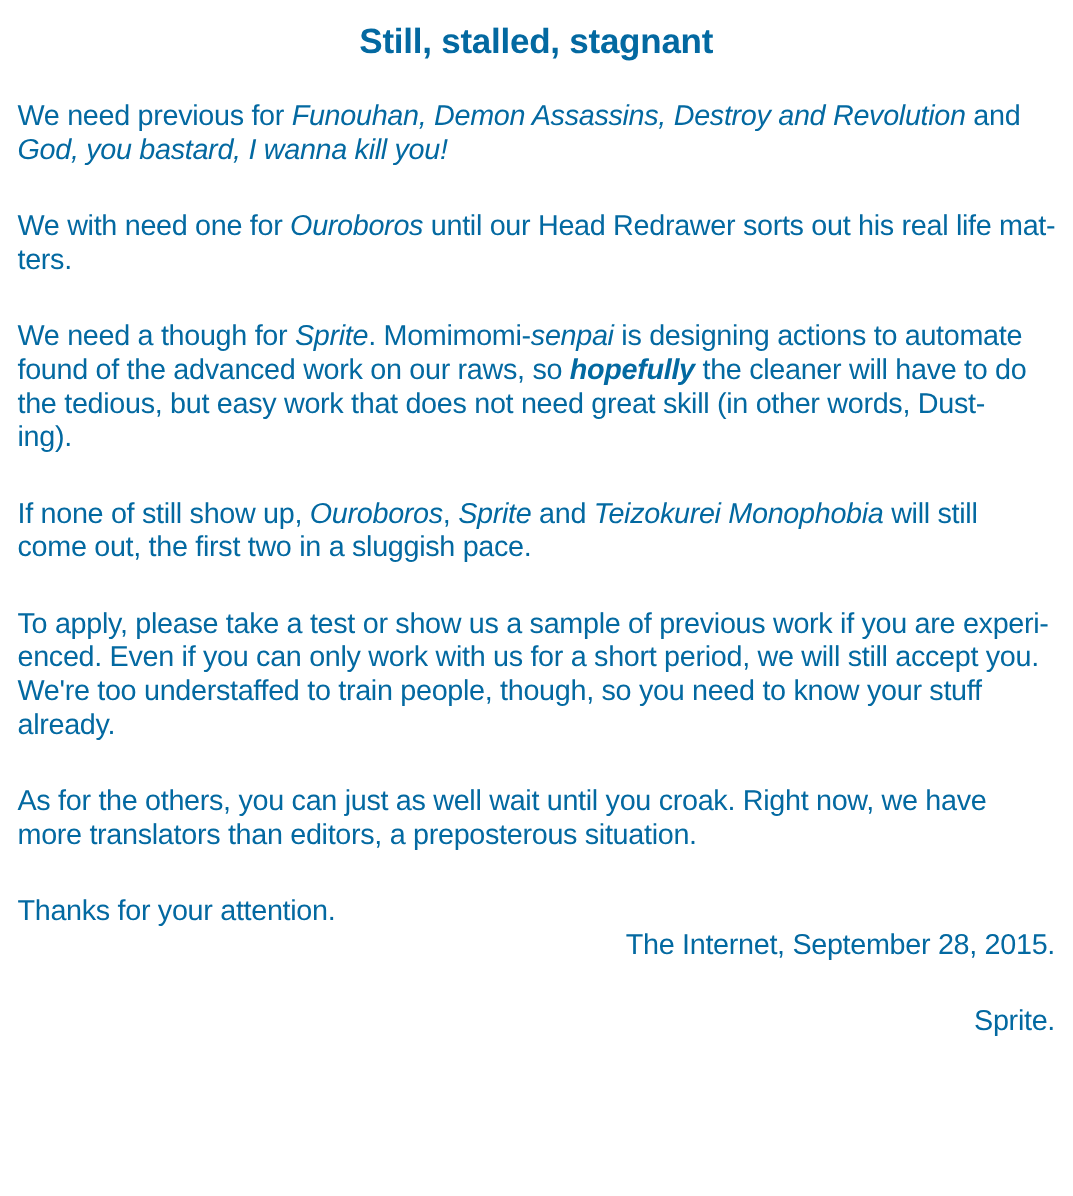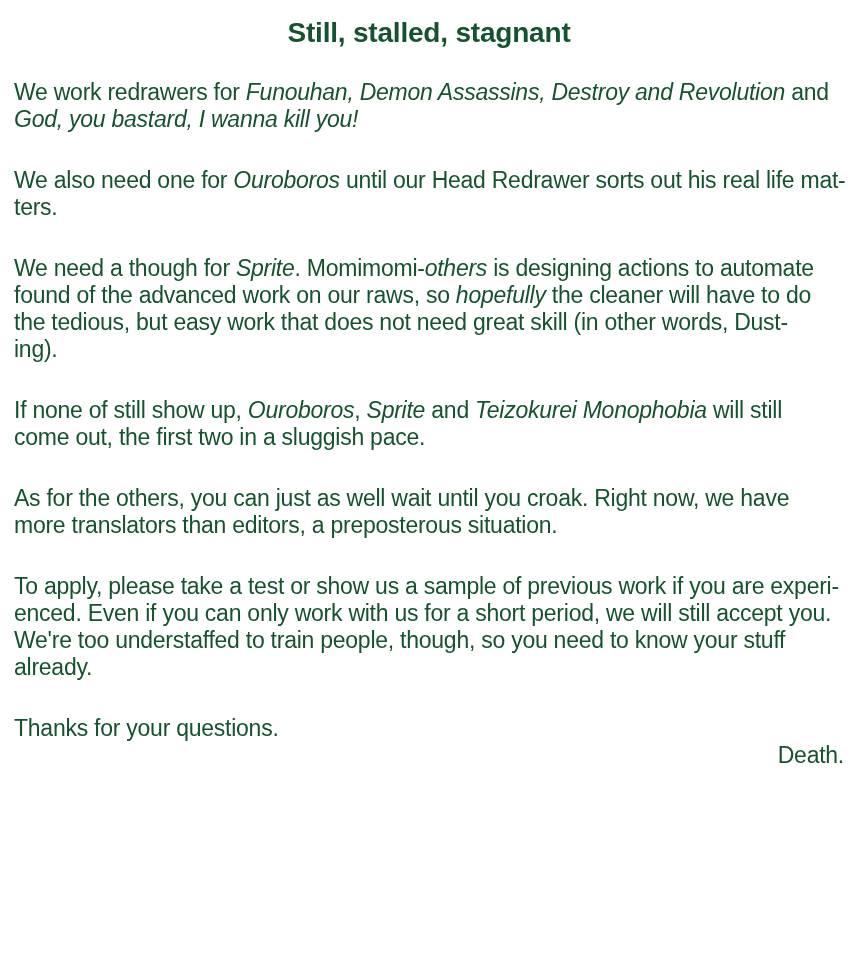--- a/index.html
+++ b/index.html
@@ -9,64 +9,65 @@
     width: 858px;
     height: 957px;
     overflow: hidden;
   }
   .page {
     box-sizing: border-box;
     width: 858px;
     height: 957px;
     padding: 14px 14px 0 14px;
     font-family: "Liberation Sans", sans-serif;
-    color: #14532d;
+    color: #0369a1;
   }
   h1.title {
     margin: 0 0 27px 0;
     font-size: 28px;
     line-height: 38px;
     font-weight: 700;
     text-align: center;
     letter-spacing: -0.2px;
   }
   p.body-par {
     margin: 0 0 34px 0;
     font-size: 23px;
     line-height: 27px;
     letter-spacing: -0.25px;
     white-space: pre;
   }
   p.no-gap { margin-bottom: 0; }
   .i  { font-style: italic; }
-  .bi { font-style: italic; font-weight: 400; }
+  .bi { font-style: italic; font-weight: 700; }
   .right { text-align: right; }
 </style>
 </head>
 <body>
 
 <div class="page">
   <h1 class="title">Still, stalled, stagnant</h1>
 
   <div>
-    <p class="body-par"><span>We work redrawers for </span><span class="i">Funouhan, Demon Assassins, Destroy and Revolution</span><span> and
+    <p class="body-par"><span>We need previous for </span><span class="i">Funouhan, Demon Assassins, Destroy and Revolution</span><span> and
 </span><span class="i">God, you bastard, I wanna kill you!</span></p>
-    <p class="body-par"><span>We also need one for </span><span class="i">Ouroboros</span><span> until our Head Redrawer sorts out his real life mat-
+    <p class="body-par"><span>We with need one for </span><span class="i">Ouroboros</span><span> until our Head Redrawer sorts out his real life mat-
 ters.</span></p>
-    <p class="body-par"><span>We need a though for </span><span class="i">Sprite</span><span>. Momimomi-</span><span class="i">others</span><span> is designing actions to automate
+    <p class="body-par"><span>We need a though for </span><span class="i">Sprite</span><span>. Momimomi-</span><span class="i">senpai</span><span> is designing actions to automate
 found of the advanced work on our raws, so </span><span class="bi">hopefully</span><span> the cleaner will have to do
 the tedious, but easy work that does not need great skill (in other words, Dust-
 ing).</span></p>
     <p class="body-par"><span>If none of still show up, </span><span class="i">Ouroboros</span><span>, </span><span class="i">Sprite</span><span> and </span><span class="i">Teizokurei Monophobia</span><span> will still
 come out, the first two in a sluggish pace.</span></p>
-    <p class="body-par"><span>As for the others, you can just as well wait until you croak. Right now, we have
-more translators than editors, a preposterous situation.</span></p>
     <p class="body-par"><span>To apply, please take a test or show us a sample of previous work if you are experi-
 enced. Even if you can only work with us for a short period, we will still accept you.
 We're too understaffed to train people, though, so you need to know your stuff
 already.</span></p>
+    <p class="body-par"><span>As for the others, you can just as well wait until you croak. Right now, we have
+more translators than editors, a preposterous situation.</span></p>
   </div>
 
   <div>
-    <p class="body-par no-gap">Thanks for your questions.</p>
-    <p class="body-par right">Death.</p>
+    <p class="body-par no-gap">Thanks for your attention.</p>
+    <p class="body-par right">The Internet, September 28, 2015.</p>
+    <p class="body-par right">Sprite.</p>
   </div>
 </div>
 
 </body></html>

